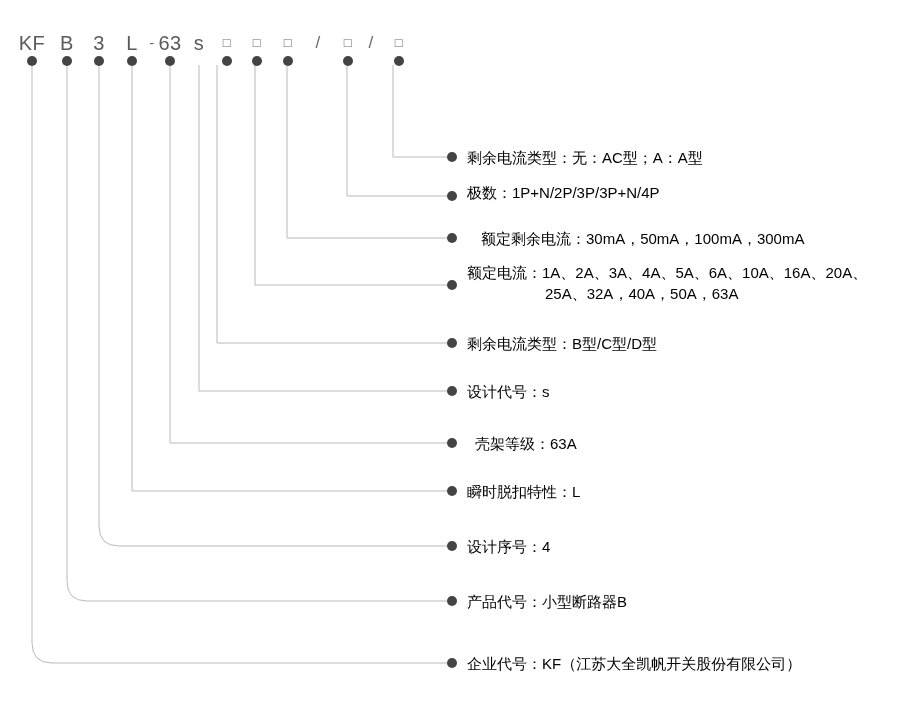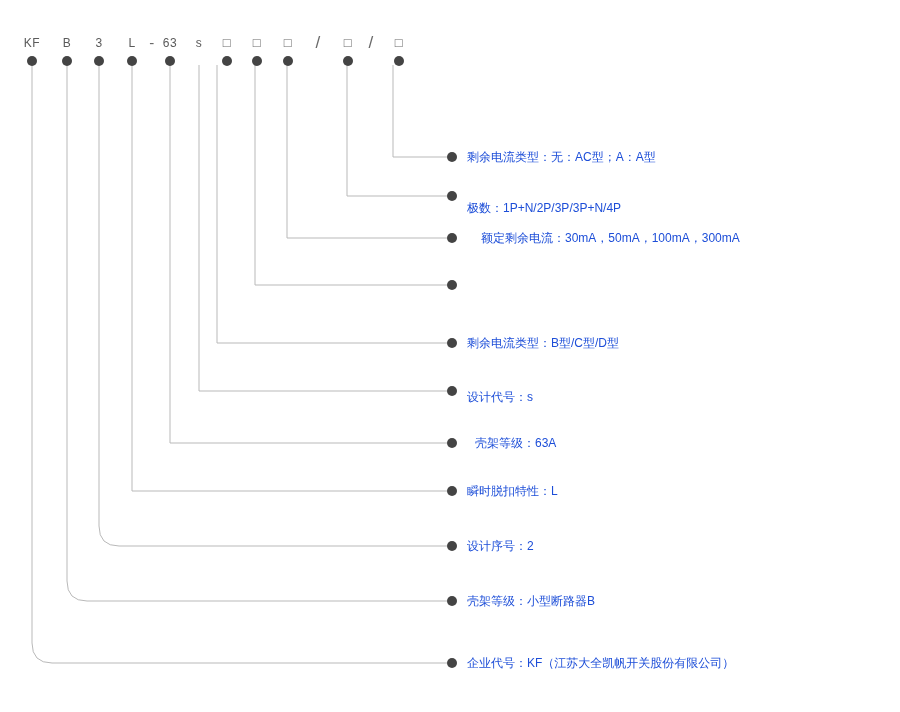--- a/index.html
+++ b/index.html
@@ -13,35 +13,35 @@
   #diagram{position:absolute;left:0;top:0;width:900px;height:712px;}
 
   .code-row{
     position:absolute;
     top:32px;left:0;width:900px;height:26px;
   }
   .code-token{
     position:absolute;
     top:0;
     transform:translateX(-50%);
-    font-size:12px;
+    font-size:20px;
     color:#5a5a5a;
     line-height:22px;
     white-space:nowrap;
     letter-spacing:0.5px;
   }
   .code-token.sq{font-size:13px;color:#6a6a6a;}
   .code-token.slash{font-size:17px;color:#6a6a6a;}
   .code-token.dash{font-size:15px;color:#6a6a6a;}
 
   .label{
     position:absolute;
     left:467px;
-    font-size:12px;
-    color:#1d4ed8;
+    font-size:15px;
+    color:#000000;
     line-height:21px;
     white-space:pre;
     transform:translateY(-50%);
   }
   .label .l2{display:block;padding-left:78px;}
 </style>
 </head>
 <body>
 
 <div id="diagram">
@@ -93,23 +93,23 @@
     <span class="code-token sq" style="left: 257px;">□</span>
     <span class="code-token sq" style="left: 288px;">□</span>
     <span class="code-token slash" style="left: 318px;">/</span>
     <span class="code-token sq" style="left: 348px;">□</span>
     <span class="code-token slash" style="left: 371px;">/</span>
     <span class="code-token sq" style="left: 399px;">□</span>
   </div>
 
 <div id="labels-layer">
     <div class="label" style="top: 157px;"><span>剩余电流类型：无：AC型；A：A型</span></div>
-    <div class="label" style="top: 208px;"><span>极数：1P+N/2P/3P/3P+N/4P</span></div>
+    <div class="label" style="top: 192px;"><span>极数：1P+N/2P/3P/3P+N/4P</span></div>
     <div class="label" style="top: 238px; margin-left: 14px;"><span>额定剩余电流：30mA，50mA，100mA，300mA</span></div>
-    <div class="label" style="top: 283px; transform: translateY(-50%);"></div>
+    <div class="label" style="top: 283px; transform: translateY(-50%);"><span>额定电流：1A、2A、3A、4A、5A、6A、10A、16A、20A、</span><span class="l2">25A、32A，40A，50A，63A</span></div>
     <div class="label" style="top: 343px;"><span>剩余电流类型：B型/C型/D型</span></div>
-    <div class="label" style="top: 391px; margin-top: 6px;"><span>设计代号：s</span></div>
+    <div class="label" style="top: 391px;"><span>设计代号：s</span></div>
     <div class="label" style="top: 443px; margin-left: 8px;"><span>壳架等级：63A</span></div>
     <div class="label" style="top: 491px;"><span>瞬时脱扣特性：L</span></div>
-    <div class="label" style="top: 546px;"><span>设计序号：2</span></div>
-    <div class="label" style="top: 601px;"><span>壳架等级：小型断路器B</span></div>
+    <div class="label" style="top: 546px;"><span>设计序号：4</span></div>
+    <div class="label" style="top: 601px;"><span>产品代号：小型断路器B</span></div>
     <div class="label" style="top: 663px;"><span>企业代号：KF（江苏大全凯帆开关股份有限公司）</span></div>
   </div>
 
 </body></html>

